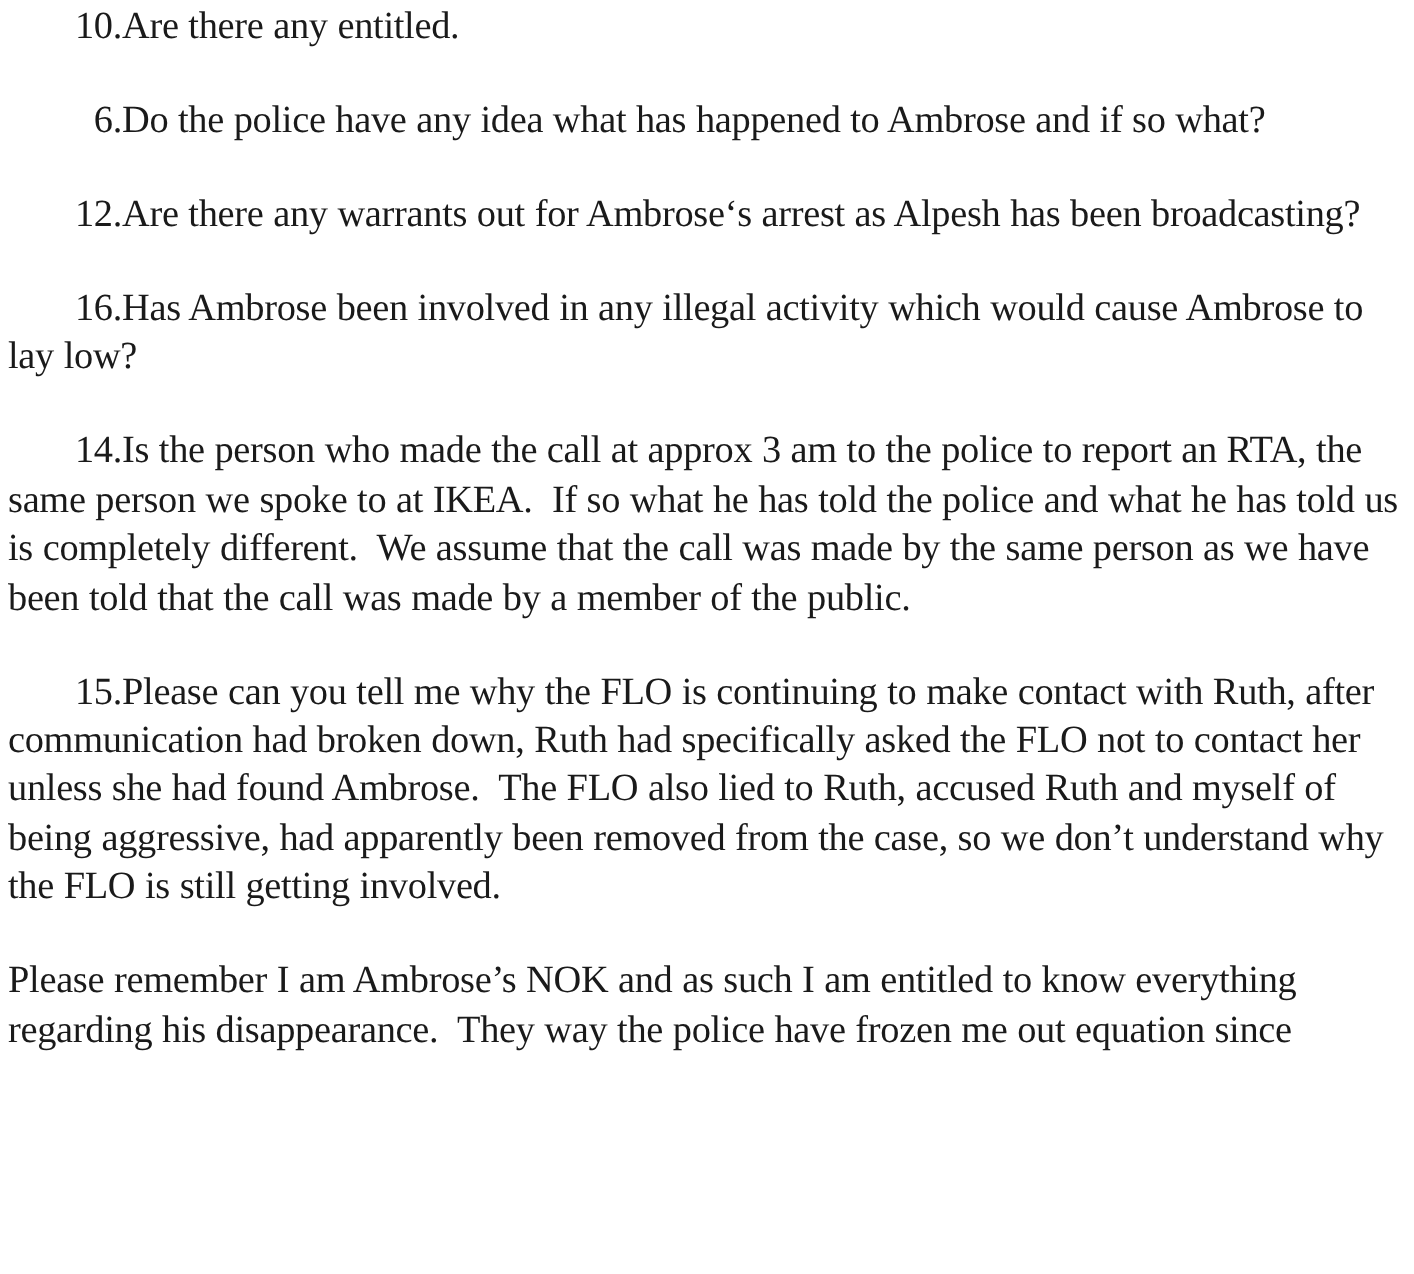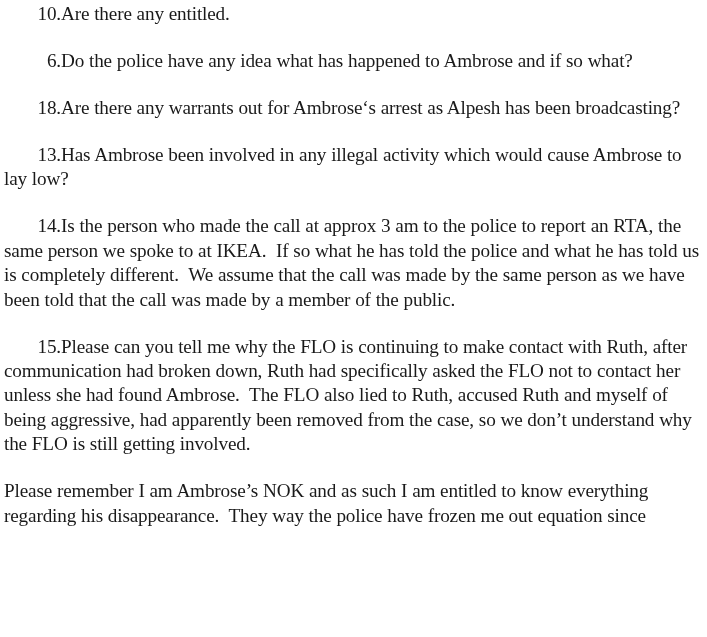--- a/index.html
+++ b/index.html
@@ -45,23 +45,23 @@
 <body>
 
 <div class="page">
 
 
 
   <p class="item wide-num"><span class="num">10.</span><span>Are there any entitled.</span></p>
 
   <p class="item wide-num"><span class="num">6.</span><span>Do the police have any idea what has happened to Ambrose and if so what?</span></p>
 
-  <p class="item wide-num" style="white-space:nowrap;"><span class="num">18.</span><span>Are there any warrants out for Ambrose‘s arrest as Alpesh has been broadcasting?</span></p>
+  <p class="item wide-num" style="white-space:nowrap;"><span class="num">12.</span><span>Are there any warrants out for Ambrose‘s arrest as Alpesh has been broadcasting?</span></p>
 
-  <p class="item wide-num"><span class="num">13.</span><span>Has Ambrose been involved in any illegal activity which would cause Ambrose to lay low?</span></p>
+  <p class="item wide-num"><span class="num">16.</span><span>Has Ambrose been involved in any illegal activity which would cause Ambrose to lay low?</span></p>
 
   <p class="item wide-num"><span class="num">14.</span><span style="white-space:pre-wrap;">Is the person who made the call at approx 3 am to the police to report an RTA, the same person we spoke to at IKEA.  If so what he has told the police and what he has told us is completely different.  We assume that the call was made by the same person as we have been told that the call was made by a member of the public.</span></p>
 
   <p class="item wide-num"><span class="num">15.</span><span style="white-space:pre-wrap;">Please can you tell me why the FLO is continuing to make contact with Ruth, after communication had broken down, Ruth had specifically asked the FLO not to contact her unless she had found Ambrose.  The FLO also lied to Ruth, accused Ruth and myself of being aggressive, had apparently been removed from the case, so we don’t understand why the FLO is still getting involved.</span></p>
 
   <p class="para" style="white-space:pre-wrap;">Please remember I am Ambrose’s NOK and as such I am entitled to know everything regarding his disappearance.  They way the police have frozen me out equation since</p>
 
 </div>
 
 </body></html>

